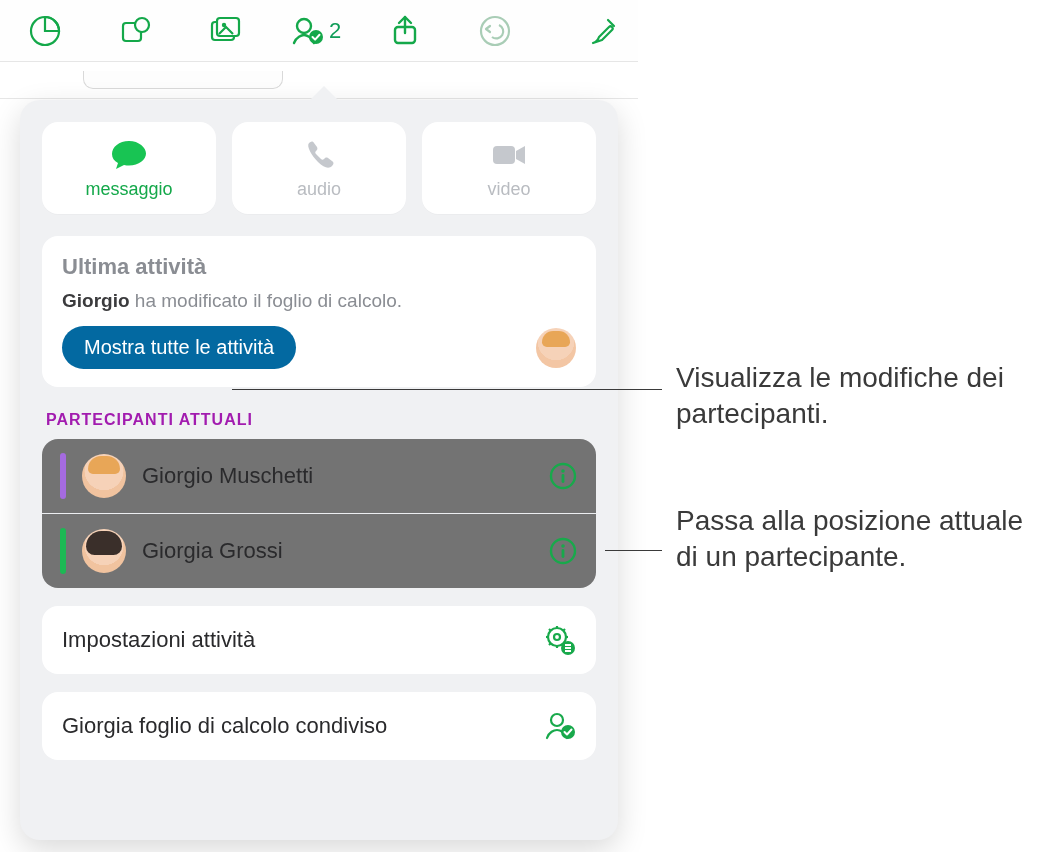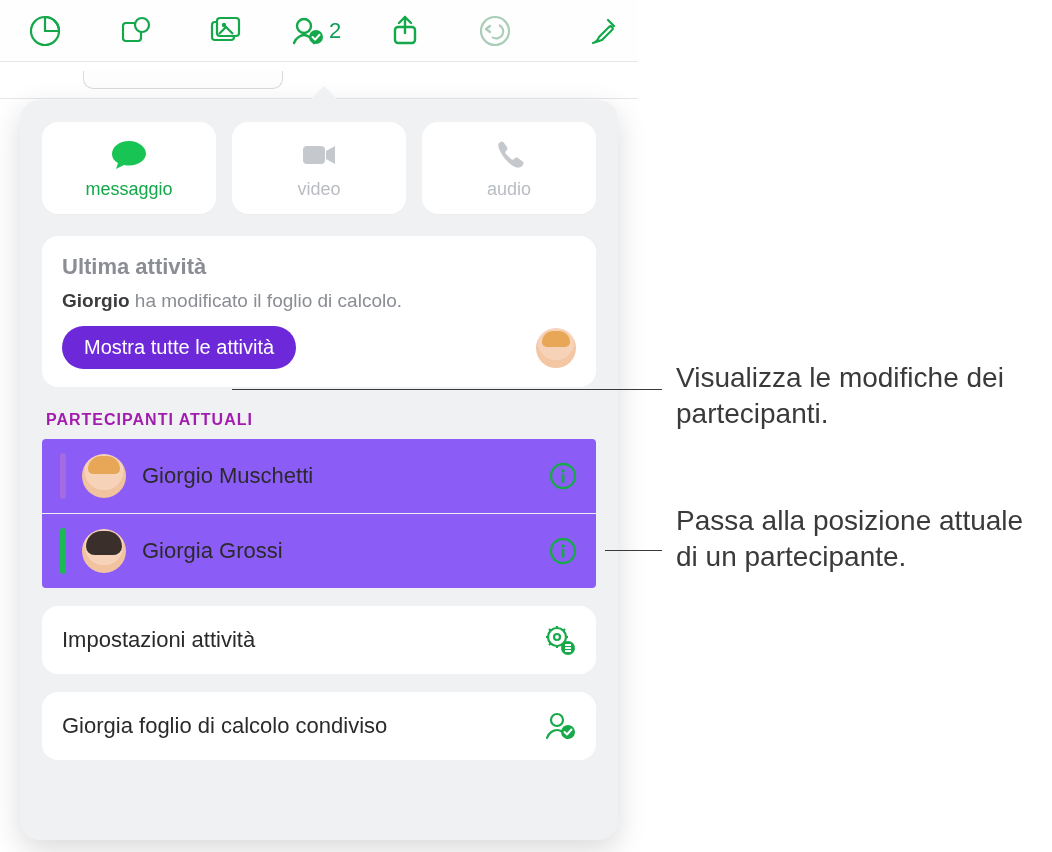--- a/index.html
+++ b/index.html
@@ -49,36 +49,36 @@
   .contact-btn.inactive .lbl { color:#b9bcc1; }
   .contact-btn svg { width:40px; height:36px; }
 
   .card { background:#fff; border-radius:16px; padding:18px 20px; margin-top:22px; }
 
   .activity-title { color:#8a8d93; font-size:22px; font-weight:600; }
   .activity-line { margin-top:10px; font-size:19px; color:#8a8d93; }
   .activity-line b { color:#3b3b3d; font-weight:600;margin-top:20px; }
   .activity-row { display:flex; align-items:center; justify-content:space-between; margin-top:14px; }
   .pill {
-    background:#6d28d9; color:#fff; border-radius:999px;
+    background:#0369a1; color:#fff; border-radius:999px;
     padding:10px 22px; font-size:20px; font-weight:500; display:inline-block;
   }
   .avatar-sm {
     width:40px; height:40px; border-radius:50%;
     background: radial-gradient(circle at 50% 35%, #f6d2b8 0 55%, #f3c6a4 56% 100%);
     position:relative; overflow:hidden;
   }
   .avatar-sm::after{
     content:""; position:absolute; left:6px; top:3px; width:28px; height:16px;
     background:#e8a657; border-radius: 14px 14px 6px 6px;
   }
 
   .section-label { color:#a21caf; font-size:16px; letter-spacing:1px; margin:24px 4px 10px; font-weight:600; }
 
-  .part-card { background:#8b5cf6; border-radius:4px; overflow:hidden; }
+  .part-card { background:#737373; border-radius:16px; overflow:hidden; }
   .part-row { display:flex; align-items:center; padding:14px 18px; gap:16px; }
   .part-row + .part-row { border-top:1px solid #eceef1; }
   .edge { width:6px; height:46px; border-radius:4px; }
   .edge.purple { background:#a56be0; }
   .edge.green  { background:#1db954; }
   .avatar {
     width:44px; height:44px; border-radius:50%;
     background: radial-gradient(circle at 50% 38%, #f6d2b8 0 55%, #f1c39f 56% 100%);
     position:relative; overflow:hidden; flex:0 0 44px;
   }
@@ -165,30 +165,30 @@
 
     <div class="contact-row">
       <div class="contact-btn active">
         <svg viewBox="0 0 40 36">
             <path d="M20 4C10 4 3 10 3 17c0 4 2 7 6 9l-2 6 8-4c2 .4 3 .6 5 .6 10 0 17-6 17-12S30 4 20 4z" fill="#18c453"></path>
           </svg>
         <span class="lbl">messaggio</span>
       </div>
       <div class="contact-btn inactive">
         <svg viewBox="0 0 40 36">
+            <path d="M10 6c2-2 4-2 5 0l3 4c1 2 0 3-1 4-1 1-1 2 0 3l5 5c1 1 2 1 3 0 1-1 2-2 4-1l4 3c2 1 2 3 0 5-3 3-8 2-14-4S7 9 10 6z" fill="#c5c8cd"></path>
+          </svg>
+        <span class="lbl">audio</span>
+      </div>
+      <div class="contact-btn inactive">
+        <svg viewBox="0 0 40 36">
             <rect x="4" y="9" width="22" height="18" rx="4" fill="#c5c8cd"></rect>
             <path d="M27 14l9-5v18l-9-5z" fill="#c5c8cd"></path>
           </svg>
         <span class="lbl">video</span>
-      </div>
-      <div class="contact-btn inactive">
-        <svg viewBox="0 0 40 36">
-            <path d="M10 6c2-2 4-2 5 0l3 4c1 2 0 3-1 4-1 1-1 2 0 3l5 5c1 1 2 1 3 0 1-1 2-2 4-1l4 3c2 1 2 3 0 5-3 3-8 2-14-4S7 9 10 6z" fill="#c5c8cd"></path>
-          </svg>
-        <span class="lbl">audio</span>
       </div>
     </div>
 
     <div class="card">
       <div class="activity-title">Ultima attività</div>
       <div class="activity-line">
         <b>Giorgio</b><span> ha modificato il foglio di calcolo.</span>
       </div>
       <div class="activity-row">
         <span class="pill">Mostra tutte le attività</span>

